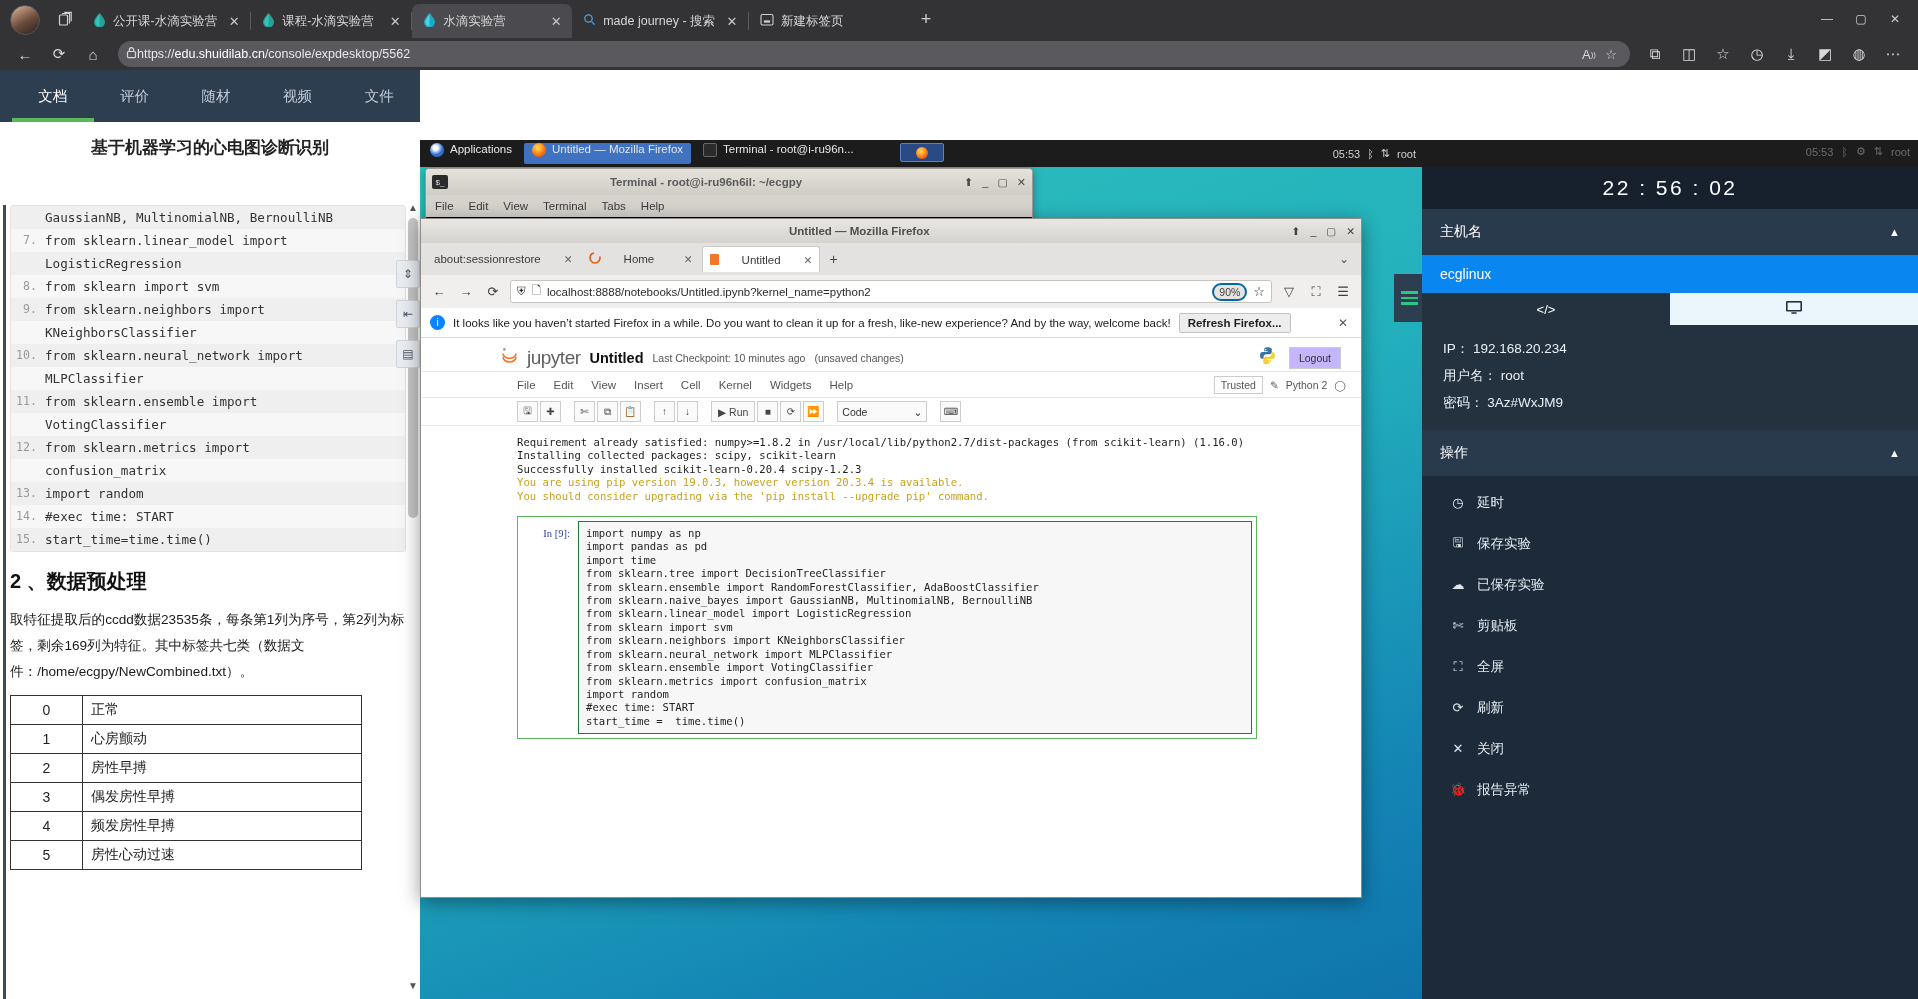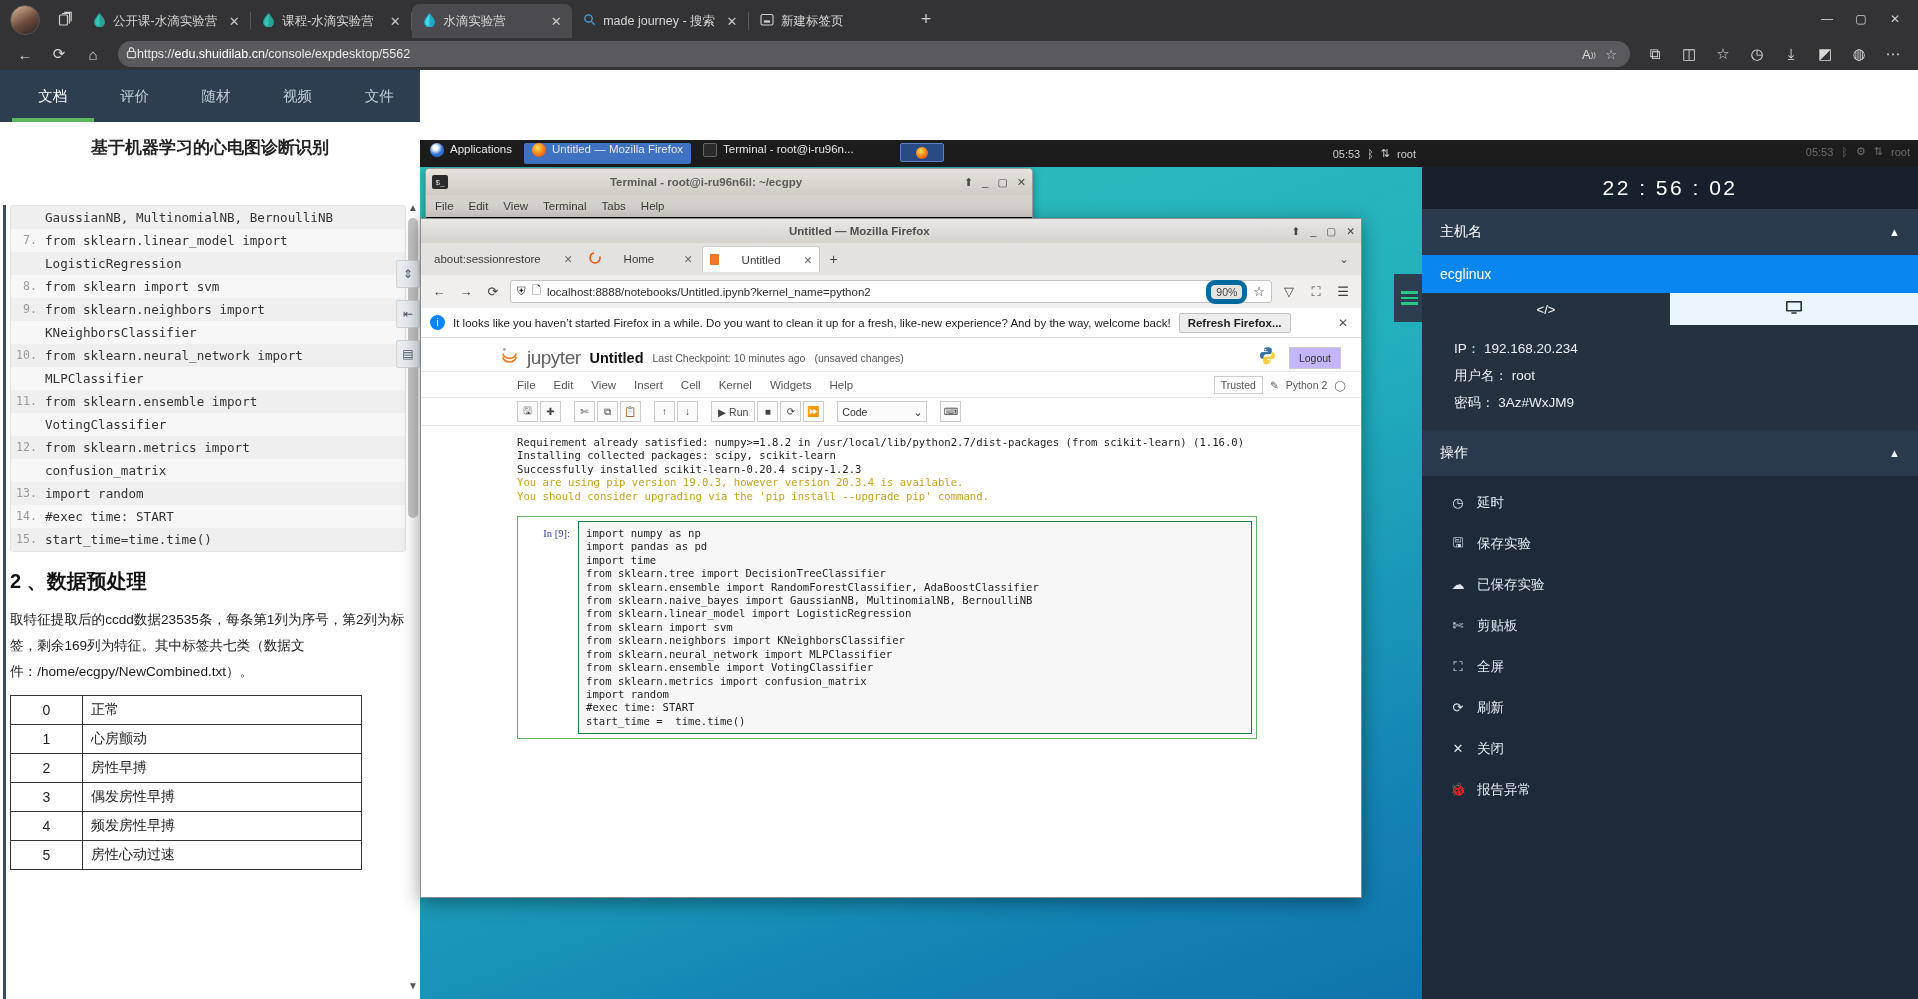--- a/index.html
+++ b/index.html
@@ -118,21 +118,21 @@
   .ff-tabs { height:32px; background:#e4e2e0; display:flex; align-items:center; padding:0 6px; gap:2px; }
   .ff-tab { height:26px; display:flex; align-items:center; gap:23px; padding:0 7px; font-size:11.5px;
             color:#3a3a3a; border-radius:3px 3px 0 0; min-width:118px; }
   .ff-tab.active { background:#fff; border:1px solid #cdcbc8; border-bottom:none; }
   .ff-tab .x { margin-left:auto; font-size:10.5px; color:#666; }
   .ff-tabs .chev { margin-left:auto; font-size:12px; color:#555; padding-right:6px; }
   .ff-nav { height:33px; background:#f1efed; display:flex; align-items:center; gap:7px; padding:0 8px; }
   .ff-nav .ico { color:#3b3b3b; font-size:13px; width:20px; text-align:center; }
   .ff-url { flex:1; height:23px; background:#fff; border:1px solid #c6c3c0; border-radius:3px;
             display:flex; align-items:center; padding:0 6px; gap:6px; font-size:11.5px; color:#2b2b2b; }
-  .zoombadge { font-size:10.5px; color:#444; background:#e6e4e1; border:5px solid #0369a1;
+  .zoombadge { font-size:10.5px; color:#444; background:#e6e4e1; border:2px solid #0369a1;
                border-radius:9px; padding:1px 5px; }
   .ff-notif { height:30px; background:#fff; border-bottom:1px solid #d9d9d9;
               display:flex; align-items:center; gap:8px; padding:0 9px; font-size:11.5px; color:#1a1a1a; }
   .ff-notif .ibadge { width:15px; height:15px; border-radius:50%; background:#0a84ff; color:#fff;
                       font-size:10px; display:flex; align-items:center; justify-content:center; flex:none; }
   .rf-btn { background:#ededed; border:1px solid #c2c2c2; border-radius:2px; padding:3px 8px;
             font-size:11.5px; font-weight:bold; color:#222; }
   .ff-content { position:absolute; left:0; right:0; top:119px; bottom:0; background:#fff; overflow:hidden; }
 
   
@@ -174,21 +174,21 @@
               justify-content:center; color:#fff; font-size:21px; letter-spacing:2.5px; }
   .sec-head { height:46px; background:#2a3a4d; display:flex; align-items:center;
               padding:0 18px; color:#fff; font-size:14px; }
   .sec-head .car { margin-left:auto; font-size:11px; }
   .hostname { height:38px; background:#0a86f0; display:flex; align-items:center; padding:0 18px;
               color:#fff; font-size:14px; }
   .modebar { height:32px; display:flex; }
   .modebar .m { flex:1; display:flex; align-items:center; justify-content:center; font-size:13px; }
   .modebar .m.code { background:#24313f; color:#fff; }
   .modebar .m.screen { background:#eaf6fb; color:#23313f; }
-  .info { padding:10px 18px 14px 32px; background:#24313f; color:#e9eef3; font-size:13.5px; line-height:27px;}
+  .info { padding:10px 18px 14px 21px; background:#24313f; color:#e9eef3; font-size:13.5px; line-height:27px;}
   .actions { padding:6px 0 0 0; }
   .act { height:41px; display:flex; align-items:center; gap:11px; padding-left:28px;
          color:#e3e9ef; font-size:13.5px; }
   .act .ai { width:16px; text-align:center; font-size:13px; color:#dfe6ec; }
 
   
   .handle { position:absolute; left:1394px; top:204px; width:30px; height:48px; background:#2d3e50;
             display:flex; align-items:center; justify-content:center; }
   .handle .bars div { width:17px; height:2.6px; background:#28c785; margin:3px 0; }
 </style>

